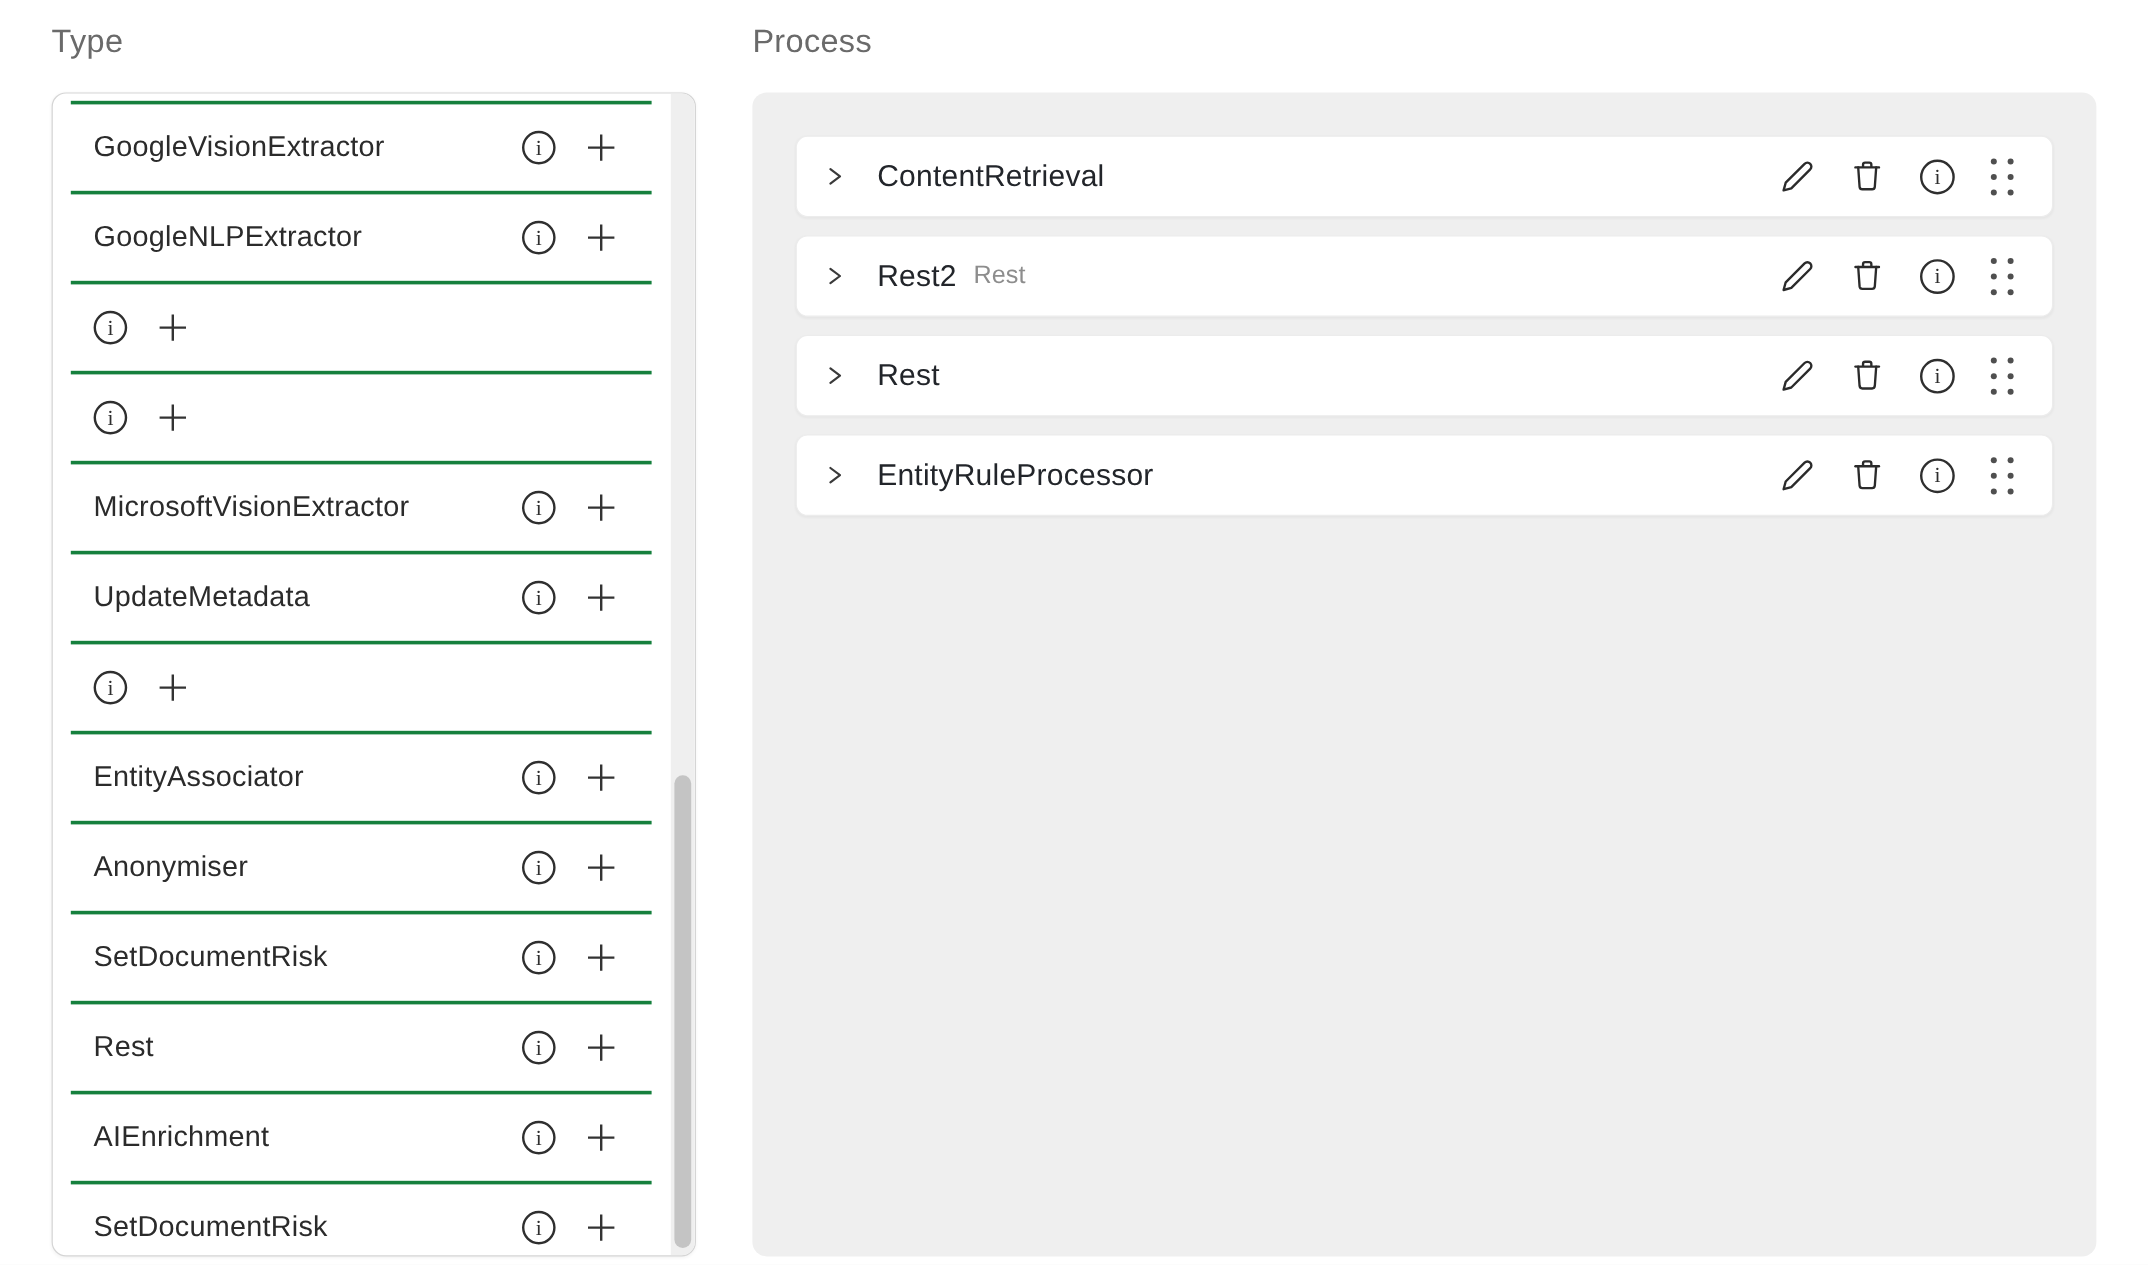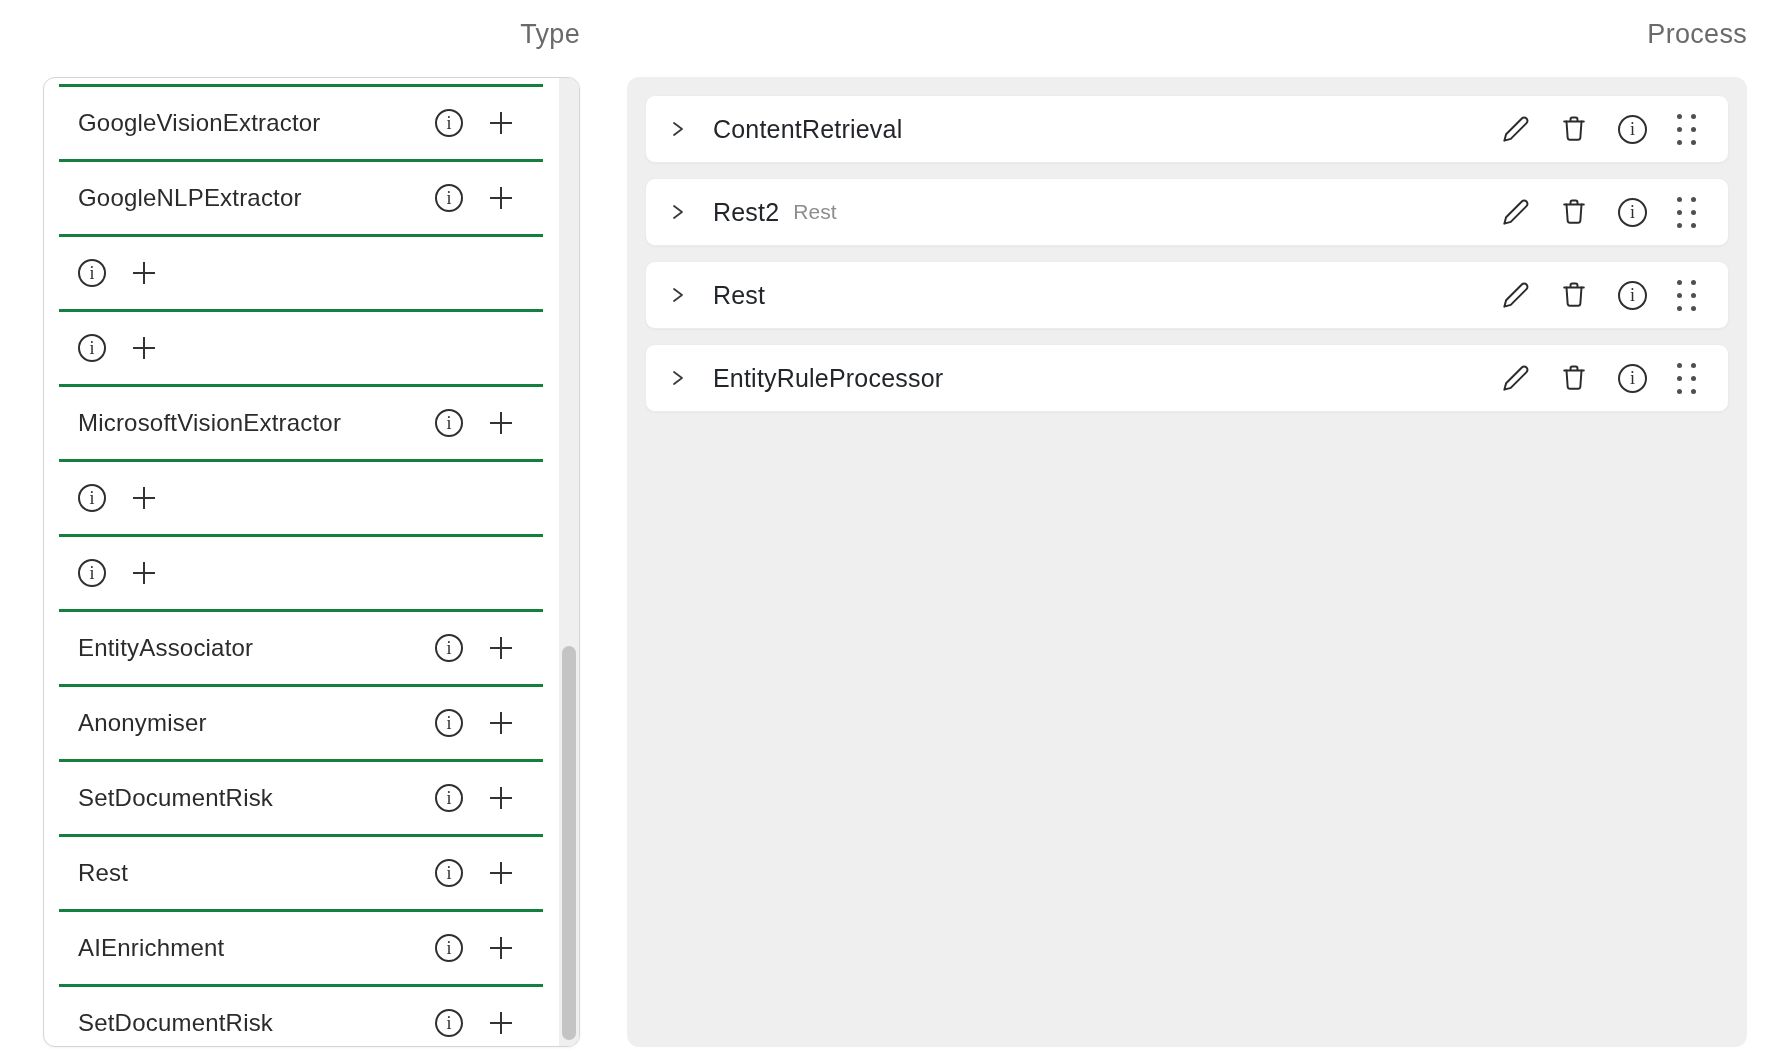--- a/index.html
+++ b/index.html
@@ -6,21 +6,21 @@
   html,body { width:1790px; height:1054px; overflow:hidden; }
   body {
     background:#ffffff;
     font-family:"Liberation Sans", sans-serif;
     color:#2b2b2b;
   }
   .page { display:flex; padding:18px 43px 0 43px; gap:47px; }
 
   .panel-title {
     font-size:27px; font-weight:500; color:#6a6a6a;
-    letter-spacing:.3px; height:32px; line-height:32px; margin-bottom:27px;text-align:right;
+    letter-spacing:.3px; height:32px; line-height:32px; margin-bottom:27px;
   }
 
   
   .col-left { width:537px; flex:none; }
   .type-card {
     position:relative; width:537px; height:970px;
     background:#fff; border:1px solid #d5d5d5; border-radius:12px;
     overflow:hidden; box-shadow:0 1px 3px rgba(0,0,0,.05);
   }
   .type-list { margin-top:6px; }
@@ -44,21 +44,21 @@
     position:absolute; top:0; right:0; width:20px; height:968px; background:#efefef;
   }
   .scroll-thumb {
     position:absolute; top:568px; right:3px; width:14px; height:394px;
     background:#c4c4c4; border-radius:7px;
   }
 
   
   .col-right { flex:1; }
   .process-panel {
-    height:970px; background:#efefef; border-radius:12px; padding:18px;
+    height:970px; background:#efefef; border-radius:12px; padding:36px;
   }
   .process-card {
     height:68px; background:#ffffff; border:1px solid #ececec; border-radius:10px;
     display:flex; align-items:center; padding:0 32px 0 23px; margin-bottom:15px;
     box-shadow:0 1px 2px rgba(0,0,0,.04);
   }
   .chevron-wrap { margin-right:27px; display:flex; align-items:center; }
   .process-title { font-size:25px; color:#22252a; letter-spacing:.2px; white-space:nowrap; }
   .process-subtitle { font-size:21px; color:#8d8d8d; margin-left:14px; white-space:nowrap; }
   .process-spacer { flex:1; }
@@ -145,20 +145,21 @@
       <button class="icon-btn">
         <svg width="28" height="28" viewBox="0 0 28 28">
           <line x1="14" y1="3" x2="14" y2="25" stroke="#333" stroke-width="2"></line>
           <line x1="3" y1="14" x2="25" y2="14" stroke="#333" stroke-width="2"></line>
         </svg>
       </button>
     </span>
   </div>
 
   <div class="type-row">
+    <span class="type-row-name">UpdateMetadata</span>
     <span class="row-icons">
       <button class="icon-btn" title="">
         <span class="info-circle">i</span>
       </button>
       <button class="icon-btn">
         <svg width="28" height="28" viewBox="0 0 28 28">
           <line x1="14" y1="3" x2="14" y2="25" stroke="#333" stroke-width="2"></line>
           <line x1="3" y1="14" x2="25" y2="14" stroke="#333" stroke-width="2"></line>
         </svg>
       </button>

